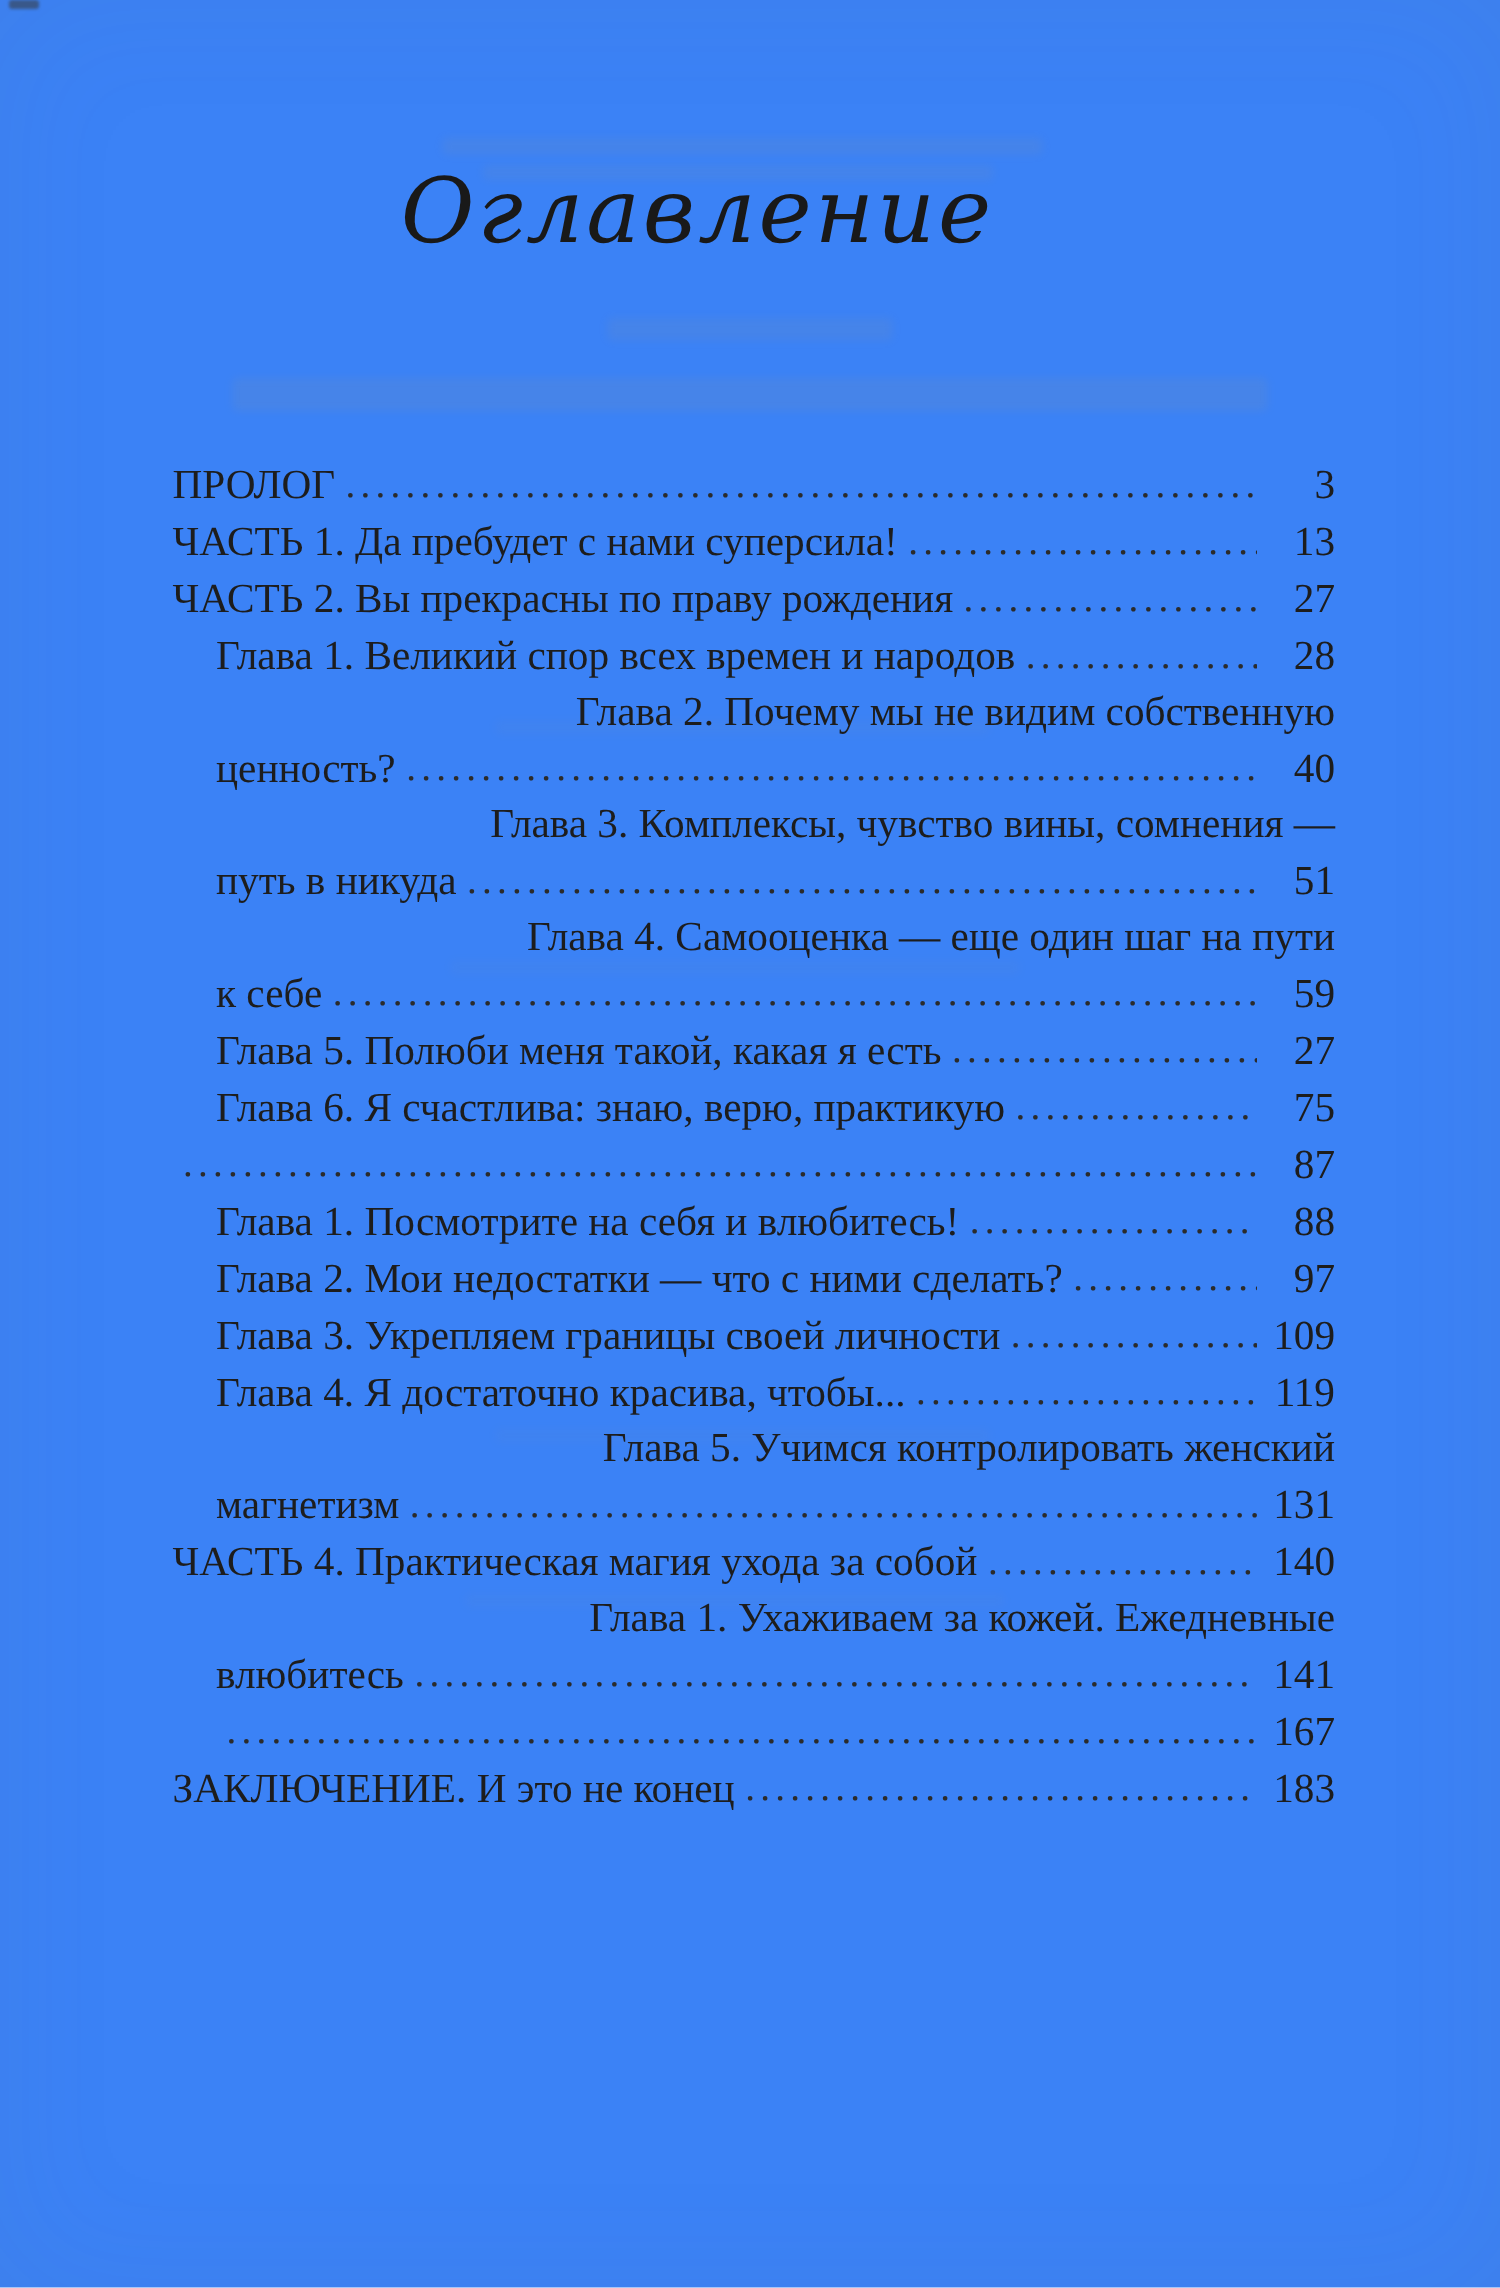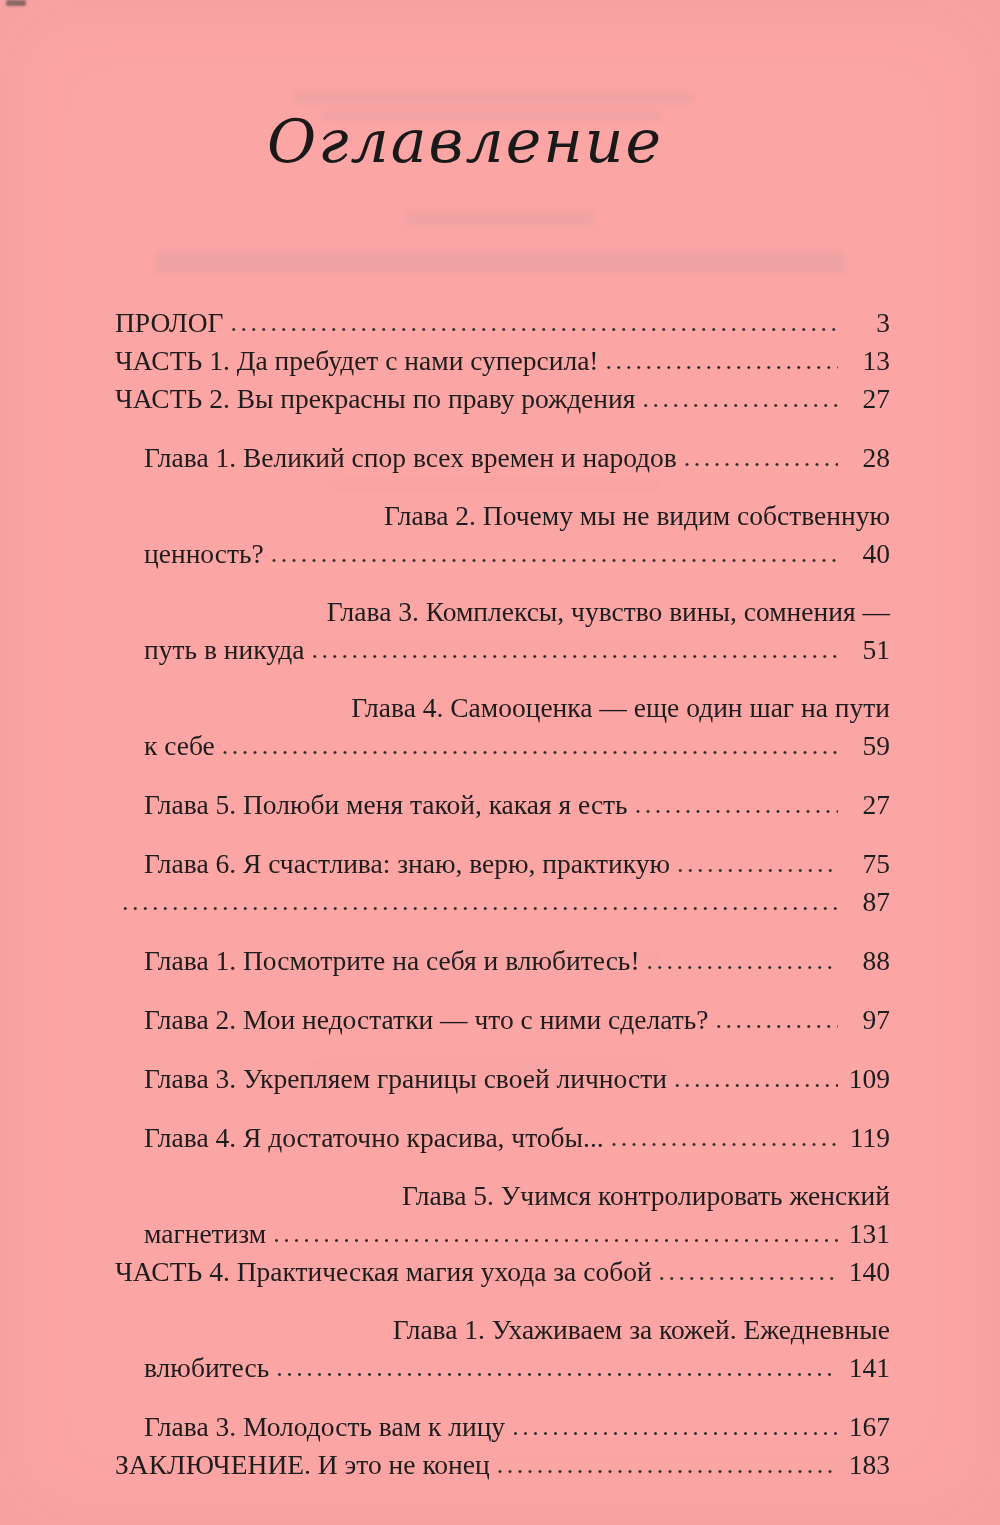--- a/index.html
+++ b/index.html
@@ -7,21 +7,21 @@
   html, body {
     background: #ffffff;
     font-family: "Liberation Serif", serif;
   }
 
   .page {
     position: relative;
     width: 1000px;
     height: 1525px;
     margin: 0 auto;
-    background: #fca5a5;
+    background: #3b82f6;
     color: #1d1d1d;
     overflow: hidden;
     box-shadow: inset 0 0 90px rgba(120,115,105,0.07);
   }
 
   
   .ghost {
     position: absolute;
     background: rgba(148,146,142,0.24);
     filter: blur(3px);
@@ -61,21 +61,21 @@
 
   .toc {
     position: absolute;
     top: 303px;
     left: 115px;
     right: 110px;
     font-size: 27.5px;
     line-height: 37px;
   }
 
-  .entry.indent { padding-left: 29px; margin-top: 21px; }
+  .entry.indent { padding-left: 29px; }
 
   .entry-line { white-space: nowrap; text-align: right; }
 
   .entry-last {
     display: flex;
     align-items: flex-end;
   }
 
   .txt { white-space: nowrap; }
 
@@ -236,21 +236,20 @@
       <div class="entry indent">
         <div class="entry-line">Глава 1. Ухаживаем за кожей.  Ежедневные</div>
         <div class="entry-last">
           <span class="txt">влюбитесь</span>
           <span class="dots"></span>
           <span class="pg">141</span>
         </div>
       </div>
       <div class="entry indent">
         <div class="entry-last">
-          <span class="txt">Глава 3. Молодость вам к лицу</span>
           <span class="dots"></span>
           <span class="pg">167</span>
         </div>
       </div>
       <div class="entry">
         <div class="entry-last">
           <span class="txt">ЗАКЛЮЧЕНИЕ. И это не конец</span>
           <span class="dots"></span>
           <span class="pg">183</span>
         </div>

